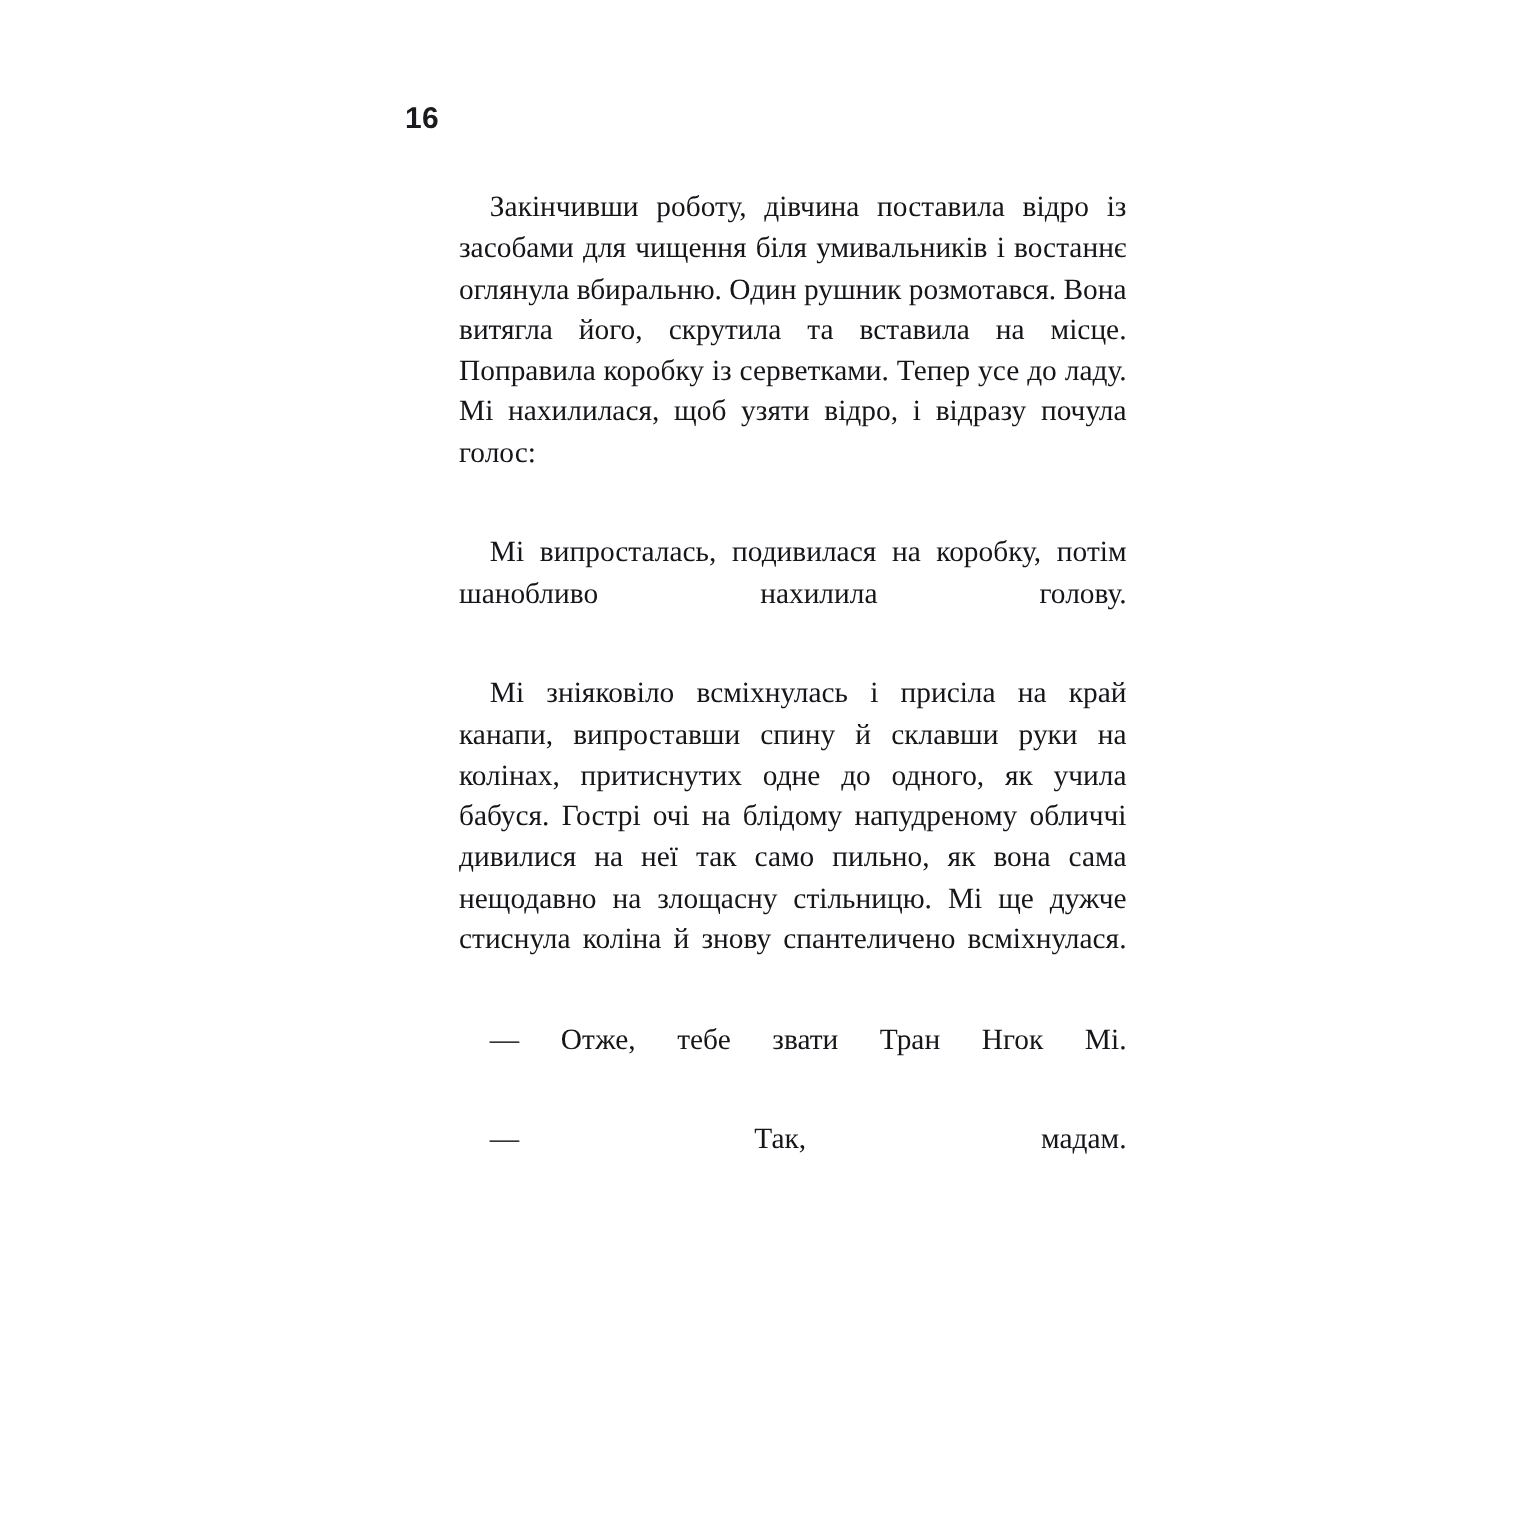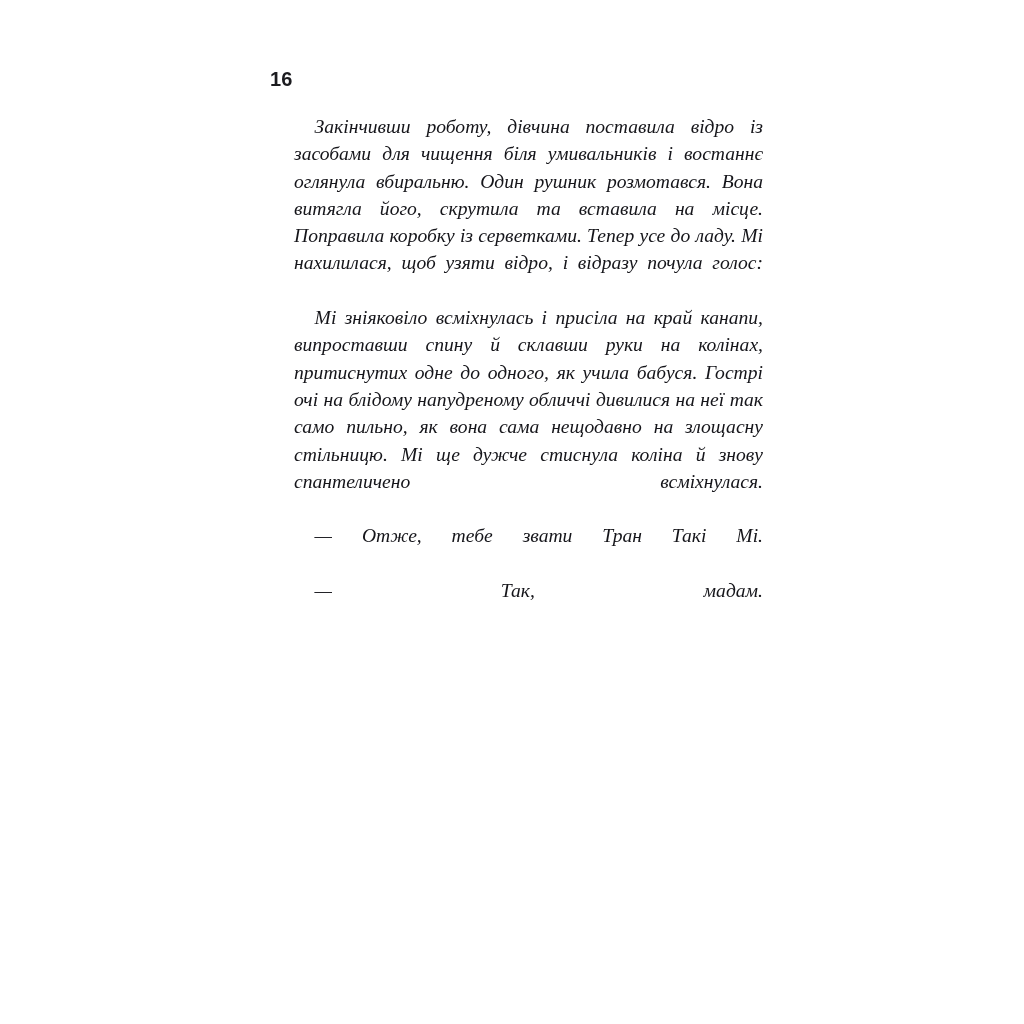--- a/index.html
+++ b/index.html
@@ -32,38 +32,38 @@
     width: 469px;
     color: #15151a;
     font-size: 19.6px;
     line-height: 27.3px;
     text-align: justify;
     text-justify: inter-word;
     -webkit-hyphens: manual;
     hyphens: manual;
   }
   .text-block p {
-    margin: 0;
+    margin: 12px;
     text-indent: 1.05em;
-    font-style: italic;
   }
   
   .text-block p::after {
     content: "";
     display: inline-block;
     width: 100%;
   }
 </style>
 </head>
 <body>
 
 <div class="page">
 
   <div class="folio">16</div>
 
   <div class="text-block">
       <p>Закінчивши роботу, дівчина поставила відро із засобами для чищення біля умивальників і востаннє оглянула вбиральню. Один рушник розмотався. Вона витягла його, скрутила та вставила на місце. Поправила коробку із серветками. Тепер усе до ладу. Мі нахилилася, щоб узяти відро, і відразу почула голос:</p>
+      <p>Мі випросталась, подивилася на коробку, потім шанобливо нахилила голову.</p>
       <p>Мі зніяковіло всміхнулась і присіла на край канапи, випроставши спину й склавши руки на колінах, притиснутих одне до одного, як учила бабуся. Гострі очі на блідому напудреному обличчі дивилися на неї так само пильно, як вона сама нещодавно на злощасну стільницю. Мі ще дужче стиснула коліна й знову спантеличено всміхнулася.</p>
-      <p>— Отже, тебе звати Тран Такі Мі.</p>
+      <p>— Отже, тебе звати Тран Нгок Мі.</p>
       <p>— Так, мадам.</p>
     </div>
 
 </div>
 
 </body></html>

